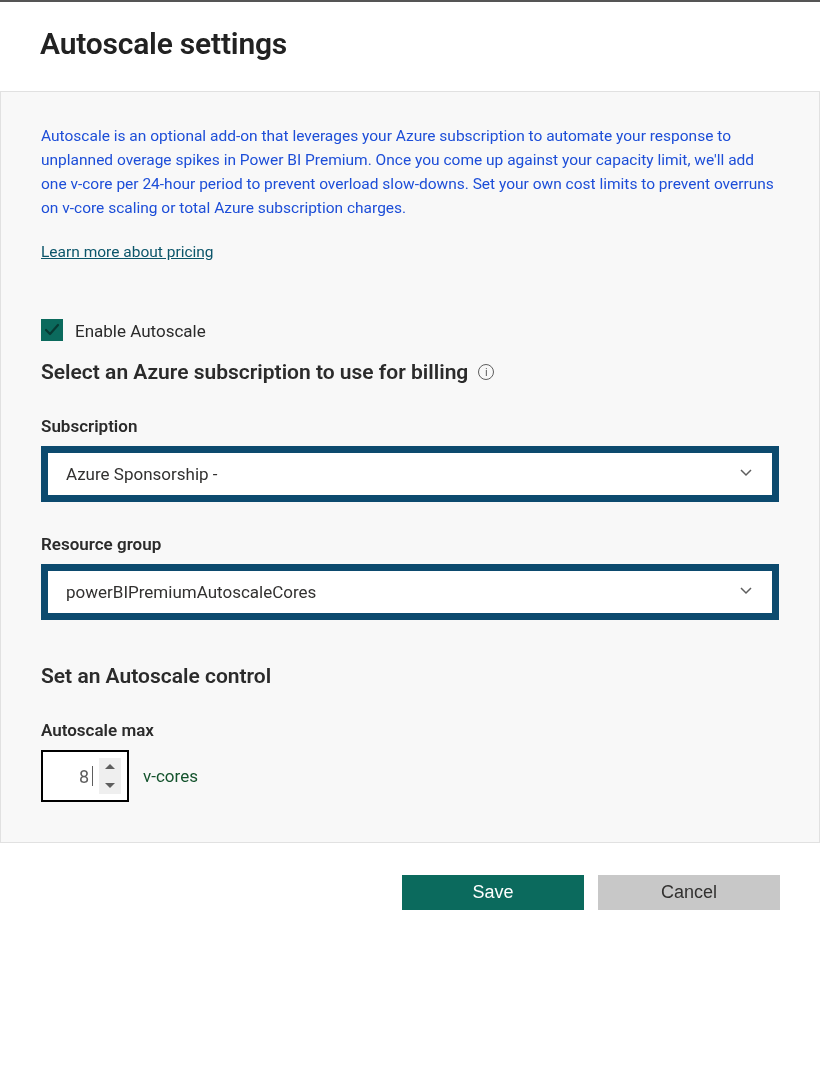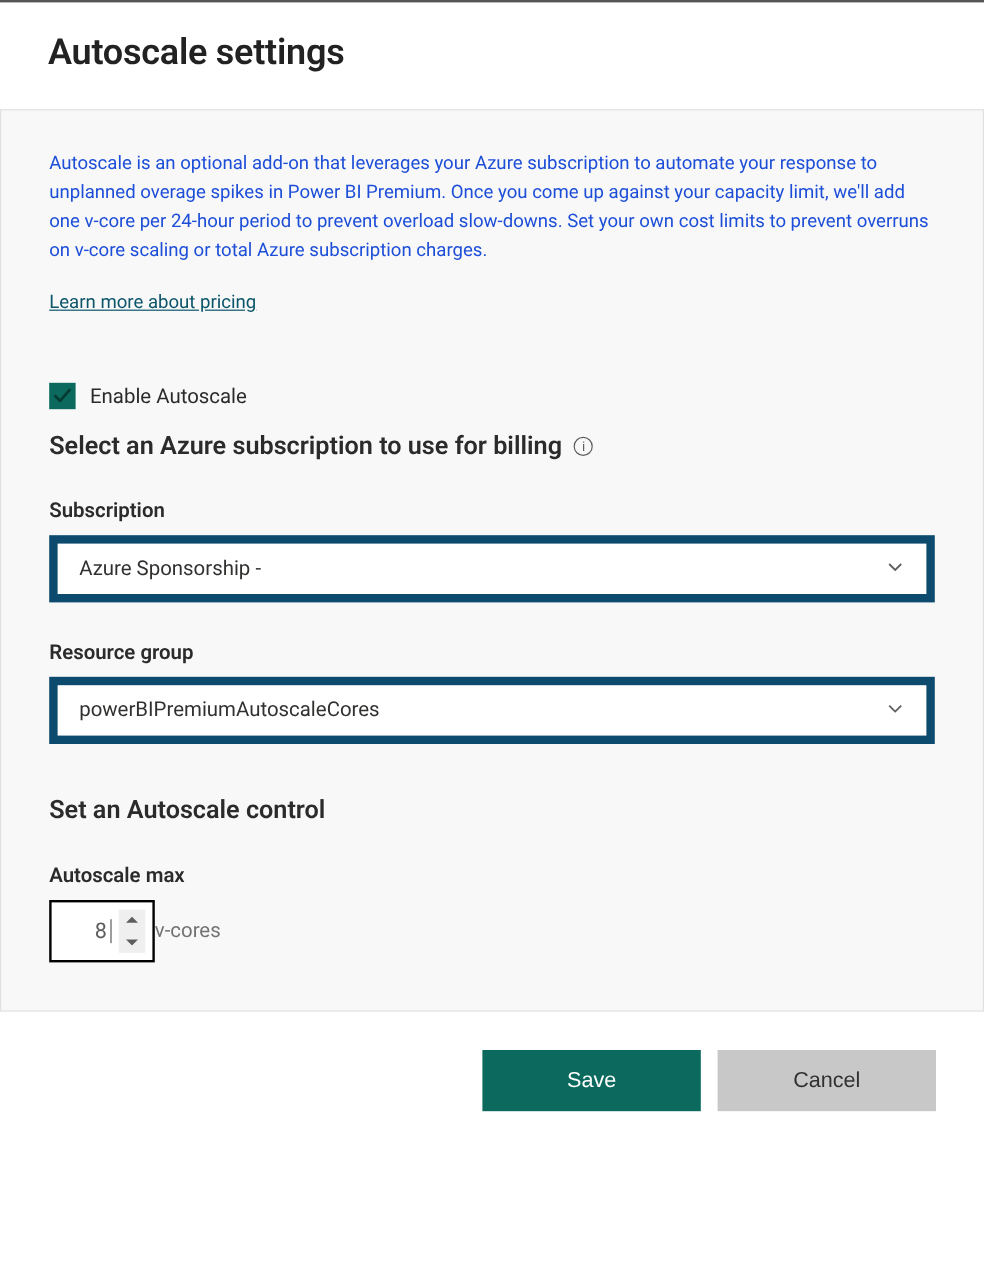--- a/index.html
+++ b/index.html
@@ -168,31 +168,32 @@
   .spinner-up, .spinner-down {
     height: 18px;
     display: flex;
     align-items: center;
     justify-content: center;
     cursor: pointer;
     color: #5e5e5e;
   }
   .spinner-unit {
     font-size: 17px;
-    color: #737373;
+    color: #14532d;
+    margin-left: 14px;
   }
   .footer {
     display: flex;
     justify-content: flex-end;
     gap: 14px;
     padding: 32px 40px;
   }
   .btn {
     min-width: 182px;
-    height: 51px;
+    height: 35px;
     display: flex;
     align-items: center;
     justify-content: center;
     font-size: 18px;
     cursor: pointer;
     border: none;
   }
   .btn-primary {
     background: #0b6a5d;
     color: #ffffff;

